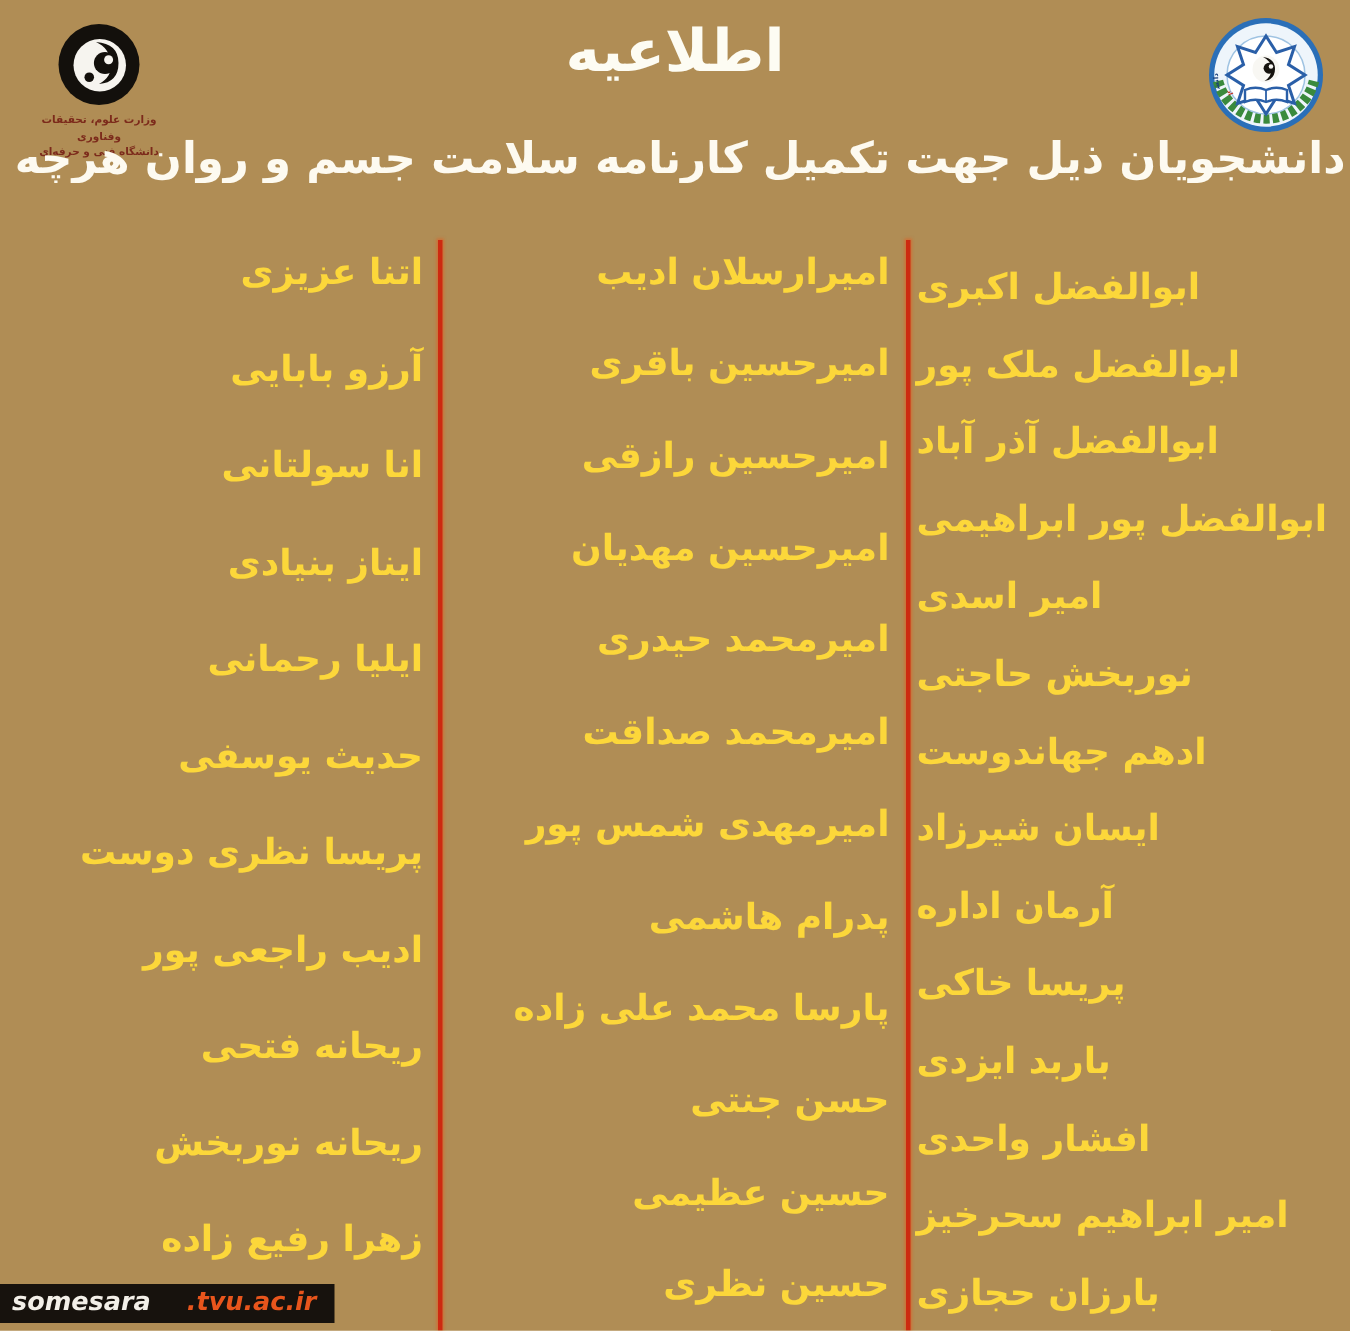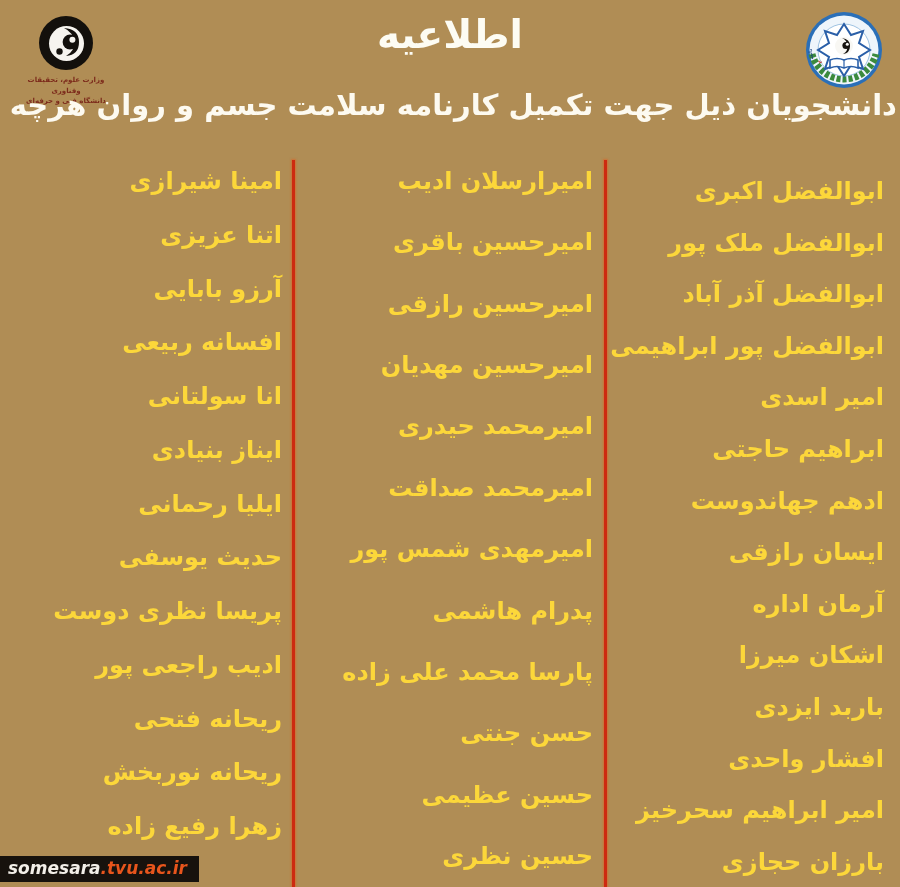--- a/index.html
+++ b/index.html
@@ -49,21 +49,21 @@
     position:absolute;top:160px;left:0;right:0;bottom:0;
     display:flex;
     direction:rtl;            
   }
   .col{
     display:flex;
     flex-direction:column;
     justify-content:space-between;
     box-sizing:border-box;
   }
-  .col-right{width:295px;padding:16px 16px 10px 6px;}
+  .col-right{width:295px;padding:16px 16px 10px 6px;align-items:flex-end;}
   .col-middle{width:311px;padding:6px 12px 16px 6px;}
   .col-left{width:294px;padding:6px 12px 46px 6px;}
   .name{
     font-size:24px;
     font-weight:bold;
     color:#fcd73a;
     text-align:left; 
     text-align:right;
     direction:rtl;
     white-space:nowrap;
@@ -81,21 +81,21 @@
   .watermark{
     position:absolute;left:0;bottom:5px;
     background:#17120d;
     padding:2px 12px 4px 8px;
     direction:ltr;
     font-style:italic;font-weight:bold;
     font-size:17px;
     white-space:nowrap;
   }
   .watermark .site{color:#f3efe8;}
-  .watermark .dom{color:#e8551c;}
+  .watermark .dom{color:#e8551c;padding-left:24px;}
 </style>
 </head>
 <body>
 
 <div class="page">
 
   <div class="logo-left">
     <svg width="58" height="58" viewBox="0 0 58 58">
       <circle cx="29" cy="29" r="27" fill="#13100c"></circle>
       <circle cx="29.5" cy="29.5" r="17.5" fill="#f6f4ef"></circle>
@@ -142,49 +142,47 @@
 
   <div class="subtitle">دانشجویان ذیل جهت تکمیل کارنامه سلامت جسم و روان هرچه زودتر اقدام نمایند.</div>
 
   <div class="columns">
     <div class="col col-right">
         <div class="name">ابوالفضل  اکبری</div>
         <div class="name">ابوالفضل  ملک پور</div>
         <div class="name">ابوالفضل آذر آباد</div>
         <div class="name">ابوالفضل پور ابراهیمی</div>
         <div class="name">امیر اسدی</div>
-        <div class="name">ابراهیم حاجتی</div>
+        <div class="name">نوربخش حاجتی</div>
         <div class="name">ادهم  جهاندوست</div>
-        <div class="name">ایسان  رازقی</div>
+        <div class="name">ایسان  شیرزاد</div>
         <div class="name">آرمان  اداره</div>
-        <div class="name">اشکان  میرزا</div>
+        <div class="name">پریسا  خاکی</div>
         <div class="name">باربد  ایزدی</div>
         <div class="name">افشار واحدی</div>
         <div class="name">امیر ابراهیم سحرخیز</div>
         <div class="name">بارزان  حجازی</div>
       </div>
     <div class="col col-middle">
         <div class="name">امیرارسلان ادیب</div>
         <div class="name">امیرحسین  باقری</div>
         <div class="name">امیرحسین  رازقی</div>
         <div class="name">امیرحسین  مهدیان</div>
         <div class="name">امیرمحمد  حیدری</div>
         <div class="name">امیرمحمد صداقت</div>
         <div class="name">امیرمهدی شمس پور</div>
         <div class="name">پدرام هاشمی</div>
         <div class="name">پارسا محمد علی زاده</div>
         <div class="name">حسن جنتی</div>
         <div class="name">حسین عظیمی</div>
         <div class="name">حسین نظری</div>
       </div>
     <div class="col col-left">
-        <div class="name">امینا شیرازی</div>
         <div class="name">اتنا عزیزی</div>
         <div class="name">آرزو بابایی</div>
-        <div class="name">افسانه ربیعی</div>
         <div class="name">انا سولتانی</div>
         <div class="name">ایناز  بنیادی</div>
         <div class="name">ایلیا رحمانی</div>
         <div class="name">حدیث  یوسفی</div>
         <div class="name">پریسا نظری دوست</div>
         <div class="name">ادیب راجعی پور</div>
         <div class="name">ریحانه  فتحی</div>
         <div class="name">ریحانه نوربخش</div>
         <div class="name">زهرا  رفیع زاده</div>
       </div>

